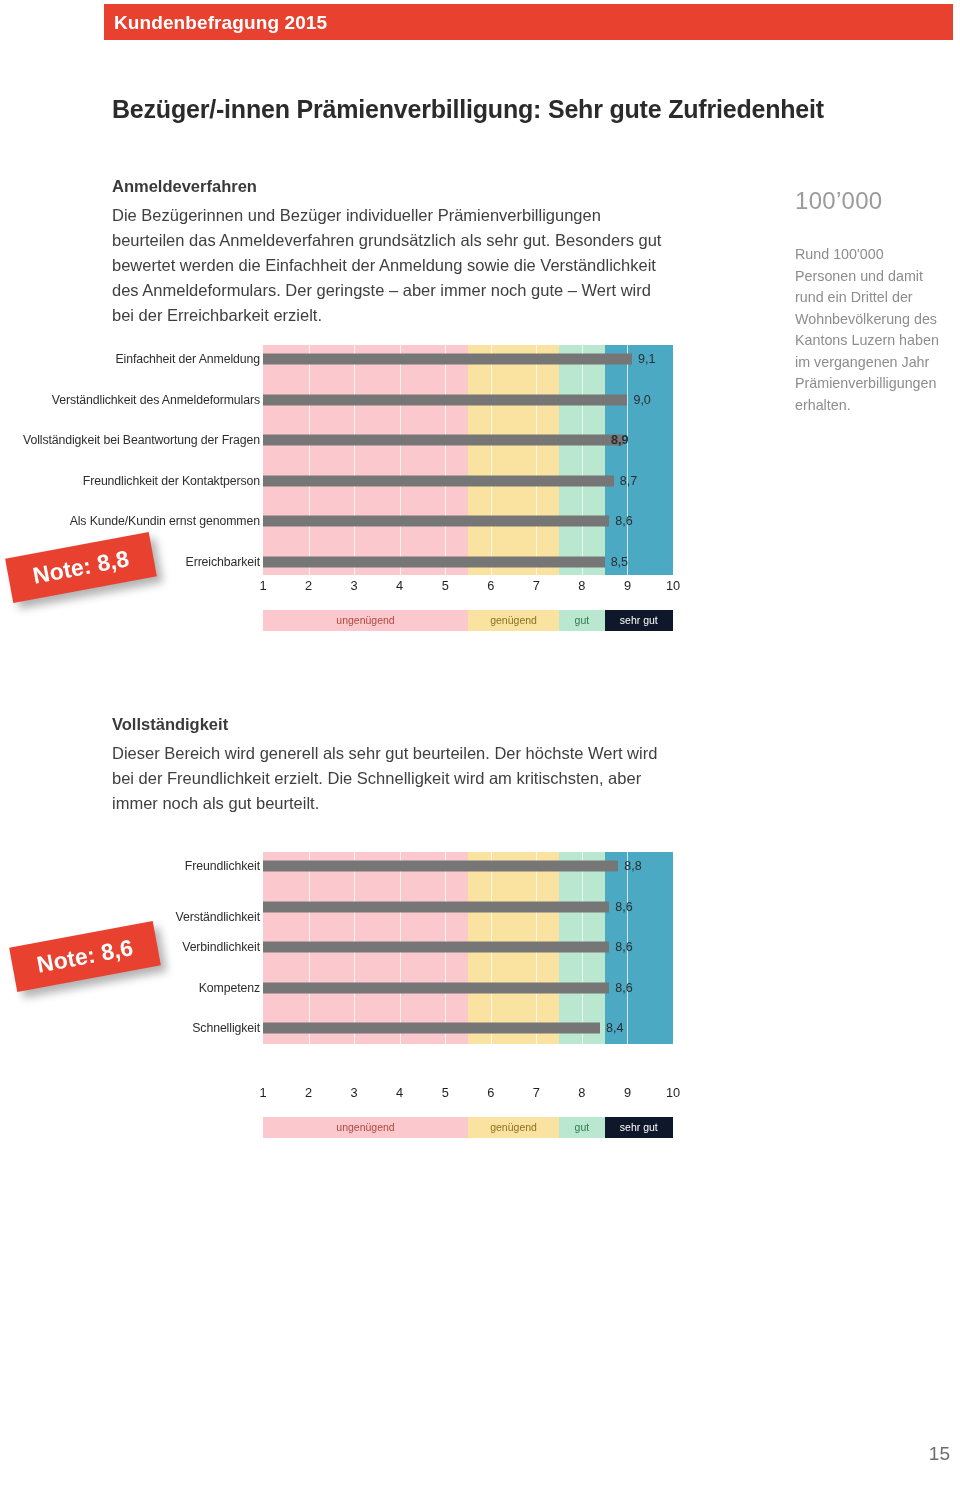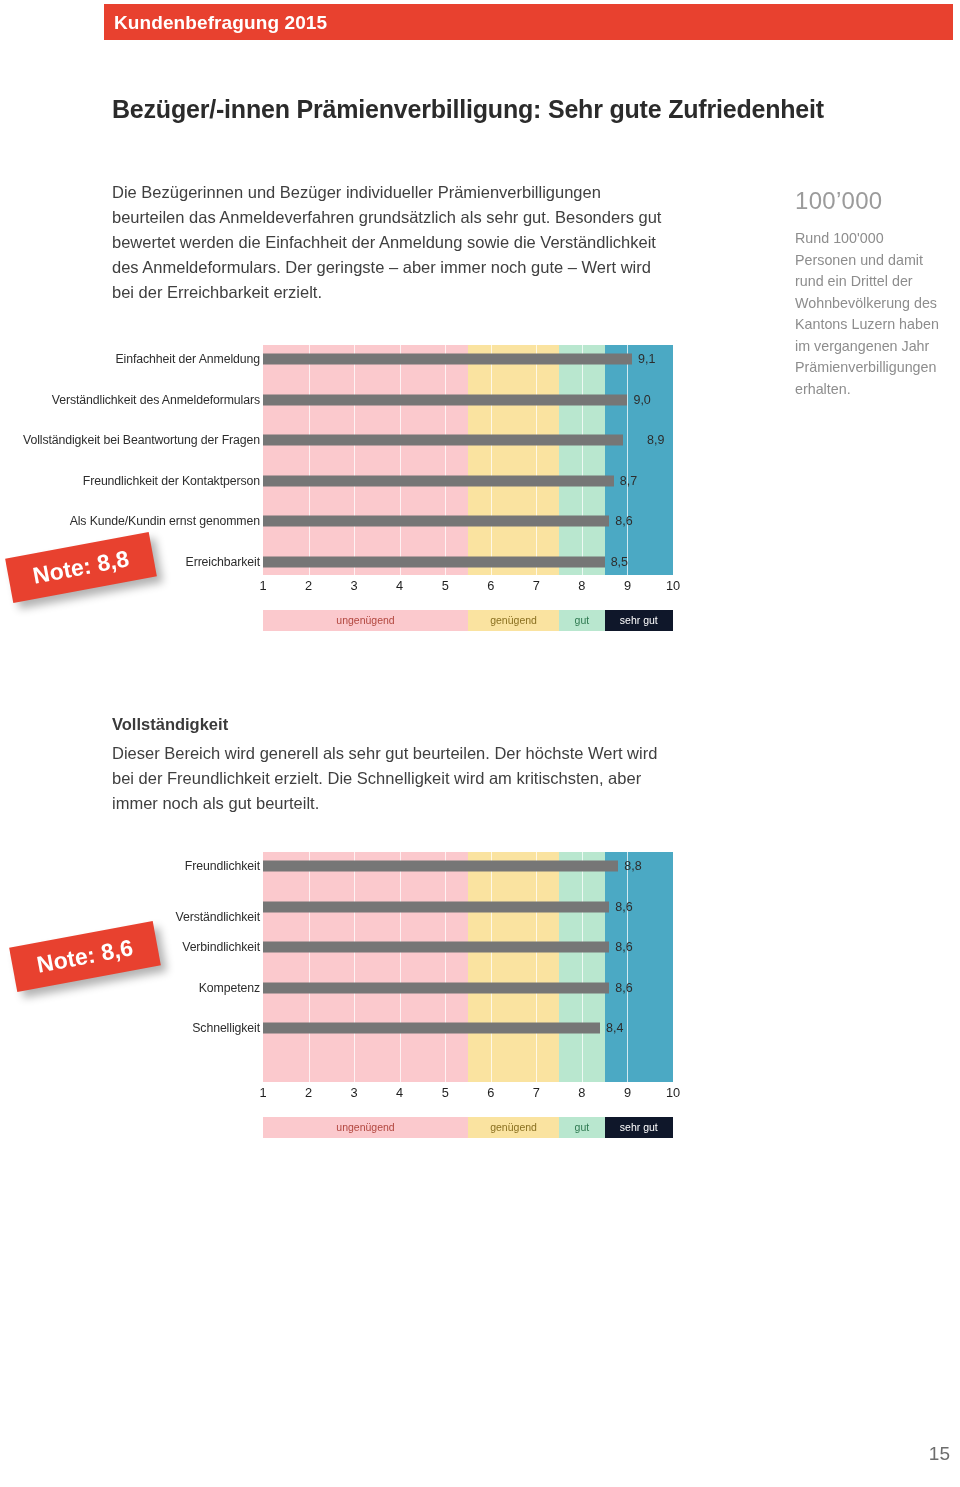--- a/index.html
+++ b/index.html
@@ -81,21 +81,21 @@
     top: 186px;
     width: 150px;
   }
   #sidebar .big-number {
     font-size: 24px;
     color: #9b9b9b;
     line-height: 30px;
     letter-spacing: .3px;
   }
   #sidebar .side-text {
-    margin-top: 12px;
+    margin-top: 28px;
     font-size: 14.3px;
     color: #8d8d8d;
     line-height: 21.5px;
   }
 
   
   .chart {
     position: absolute;
   }
   .chart-labels {
@@ -217,20 +217,21 @@
 </head>
 <body>
 
 <div id="header-bar">
   <div class="htitle">Kundenbefragung 2015</div>
 </div>
 
 <div id="page-title">Bezüger/-innen Prämienverbilligung: Sehr gute Zufriedenheit</div>
 
 <div id="section-anmeldeverfahren">
+  <div class="section-head">Anmeldeverfahren</div>
   <div class="section-body">Die Bezügerinnen und Bezüger individueller Prämienverbilligungen beurteilen das Anmeldeverfahren grundsätzlich als sehr gut. Besonders gut bewertet werden die Einfachheit der Anmeldung sowie die Verständlichkeit des Anmeldeformulars. Der geringste – aber immer noch gute – Wert wird bei der Erreichbarkeit erzielt.</div>
 </div>
 
 <div class="chart" id="chart-1" style="left:10px; top:345px; width:660px; height:295px;">
   <div class="chart-labels">
       <div class="chart-label" style="top: 14px;">Einfachheit der Anmeldung</div>
       <div class="chart-label" style="top: 54.5px;">Verständlichkeit des Anmeldeformulars</div>
       <div class="chart-label" style="top: 95px;">Vollständigkeit bei Beantwortung der Fragen</div>
       <div class="chart-label" style="top: 135.5px;">Freundlichkeit der Kontaktperson</div>
       <div class="chart-label" style="top: 176px;">Als Kunde/Kundin ernst genommen</div>
@@ -247,21 +248,21 @@
       <div class="gridline" style="left: 182.222px;"></div>
       <div class="gridline" style="left: 227.778px;"></div>
       <div class="gridline" style="left: 273.333px;"></div>
       <div class="gridline" style="left: 318.889px;"></div>
       <div class="gridline" style="left: 364.444px;"></div>
       <div class="bar" style="top: 14px; width: 369px; background: rgb(118, 118, 118);"></div>
       <div class="bar-value" style="top: 14px; left: 375px;">9,1</div>
       <div class="bar" style="top: 54.5px; width: 364.444px; background: rgb(118, 118, 118);"></div>
       <div class="bar-value" style="top: 54.5px; left: 370.444px;">9,0</div>
       <div class="bar" style="top: 95px; width: 359.889px; background: rgb(118, 118, 118);"></div>
-      <div class="bar-value" style="top: 95px; left: 384px;">8,9</div>
+      <div class="bar-value" style="top: 95px; left: 348px; font-weight: bold;">8,9</div>
       <div class="bar" style="top: 135.5px; width: 350.778px; background: rgb(118, 118, 118);"></div>
       <div class="bar-value" style="top: 135.5px; left: 356.778px;">8,7</div>
       <div class="bar" style="top: 176px; width: 346.222px; background: rgb(118, 118, 118);"></div>
       <div class="bar-value" style="top: 176px; left: 352.222px;">8,6</div>
       <div class="bar" style="top: 216.5px; width: 341.667px; background: rgb(118, 118, 118);"></div>
       <div class="bar-value" style="top: 216.5px; left: 347.667px;">8,5</div>
     </div>
   <div class="axis" style="left:253px; top:233px; width:410px;">
       <div class="tick" style="left: 0px;">1</div>
       <div class="tick" style="left: 45.5556px;">2</div>
@@ -290,21 +291,21 @@
 </div>
 
 <div class="chart" id="chart-2" style="left:10px; top:852px; width:660px; height:295px;">
   <div class="chart-labels">
       <div class="chart-label" style="top: 14px;">Freundlichkeit</div>
       <div class="chart-label" style="top: 65px;">Verständlichkeit</div>
       <div class="chart-label" style="top: 95px;">Verbindlichkeit</div>
       <div class="chart-label" style="top: 135.5px;">Kompetenz</div>
       <div class="chart-label" style="top: 176px;">Schnelligkeit</div>
     </div>
-  <div class="plot" style="left:253px; top:0px; width:410px; height:230px;">
+  <div class="plot" style="left:253px; top:0px; width:410px; height:192px;">
       <div class="band ungenuegend" style="left: 0px; width: 205px;"></div>
       <div class="band genuegend" style="left: 205px; width: 91.1111px;"></div>
       <div class="band gut" style="left: 296.111px; width: 45.5556px;"></div>
       <div class="band sehrgut" style="left: 341.667px; width: 68.3333px;"></div>
       <div class="gridline" style="left: 45.5556px;"></div>
       <div class="gridline" style="left: 91.1111px;"></div>
       <div class="gridline" style="left: 136.667px;"></div>
       <div class="gridline" style="left: 182.222px;"></div>
       <div class="gridline" style="left: 227.778px;"></div>
       <div class="gridline" style="left: 273.333px;"></div>

